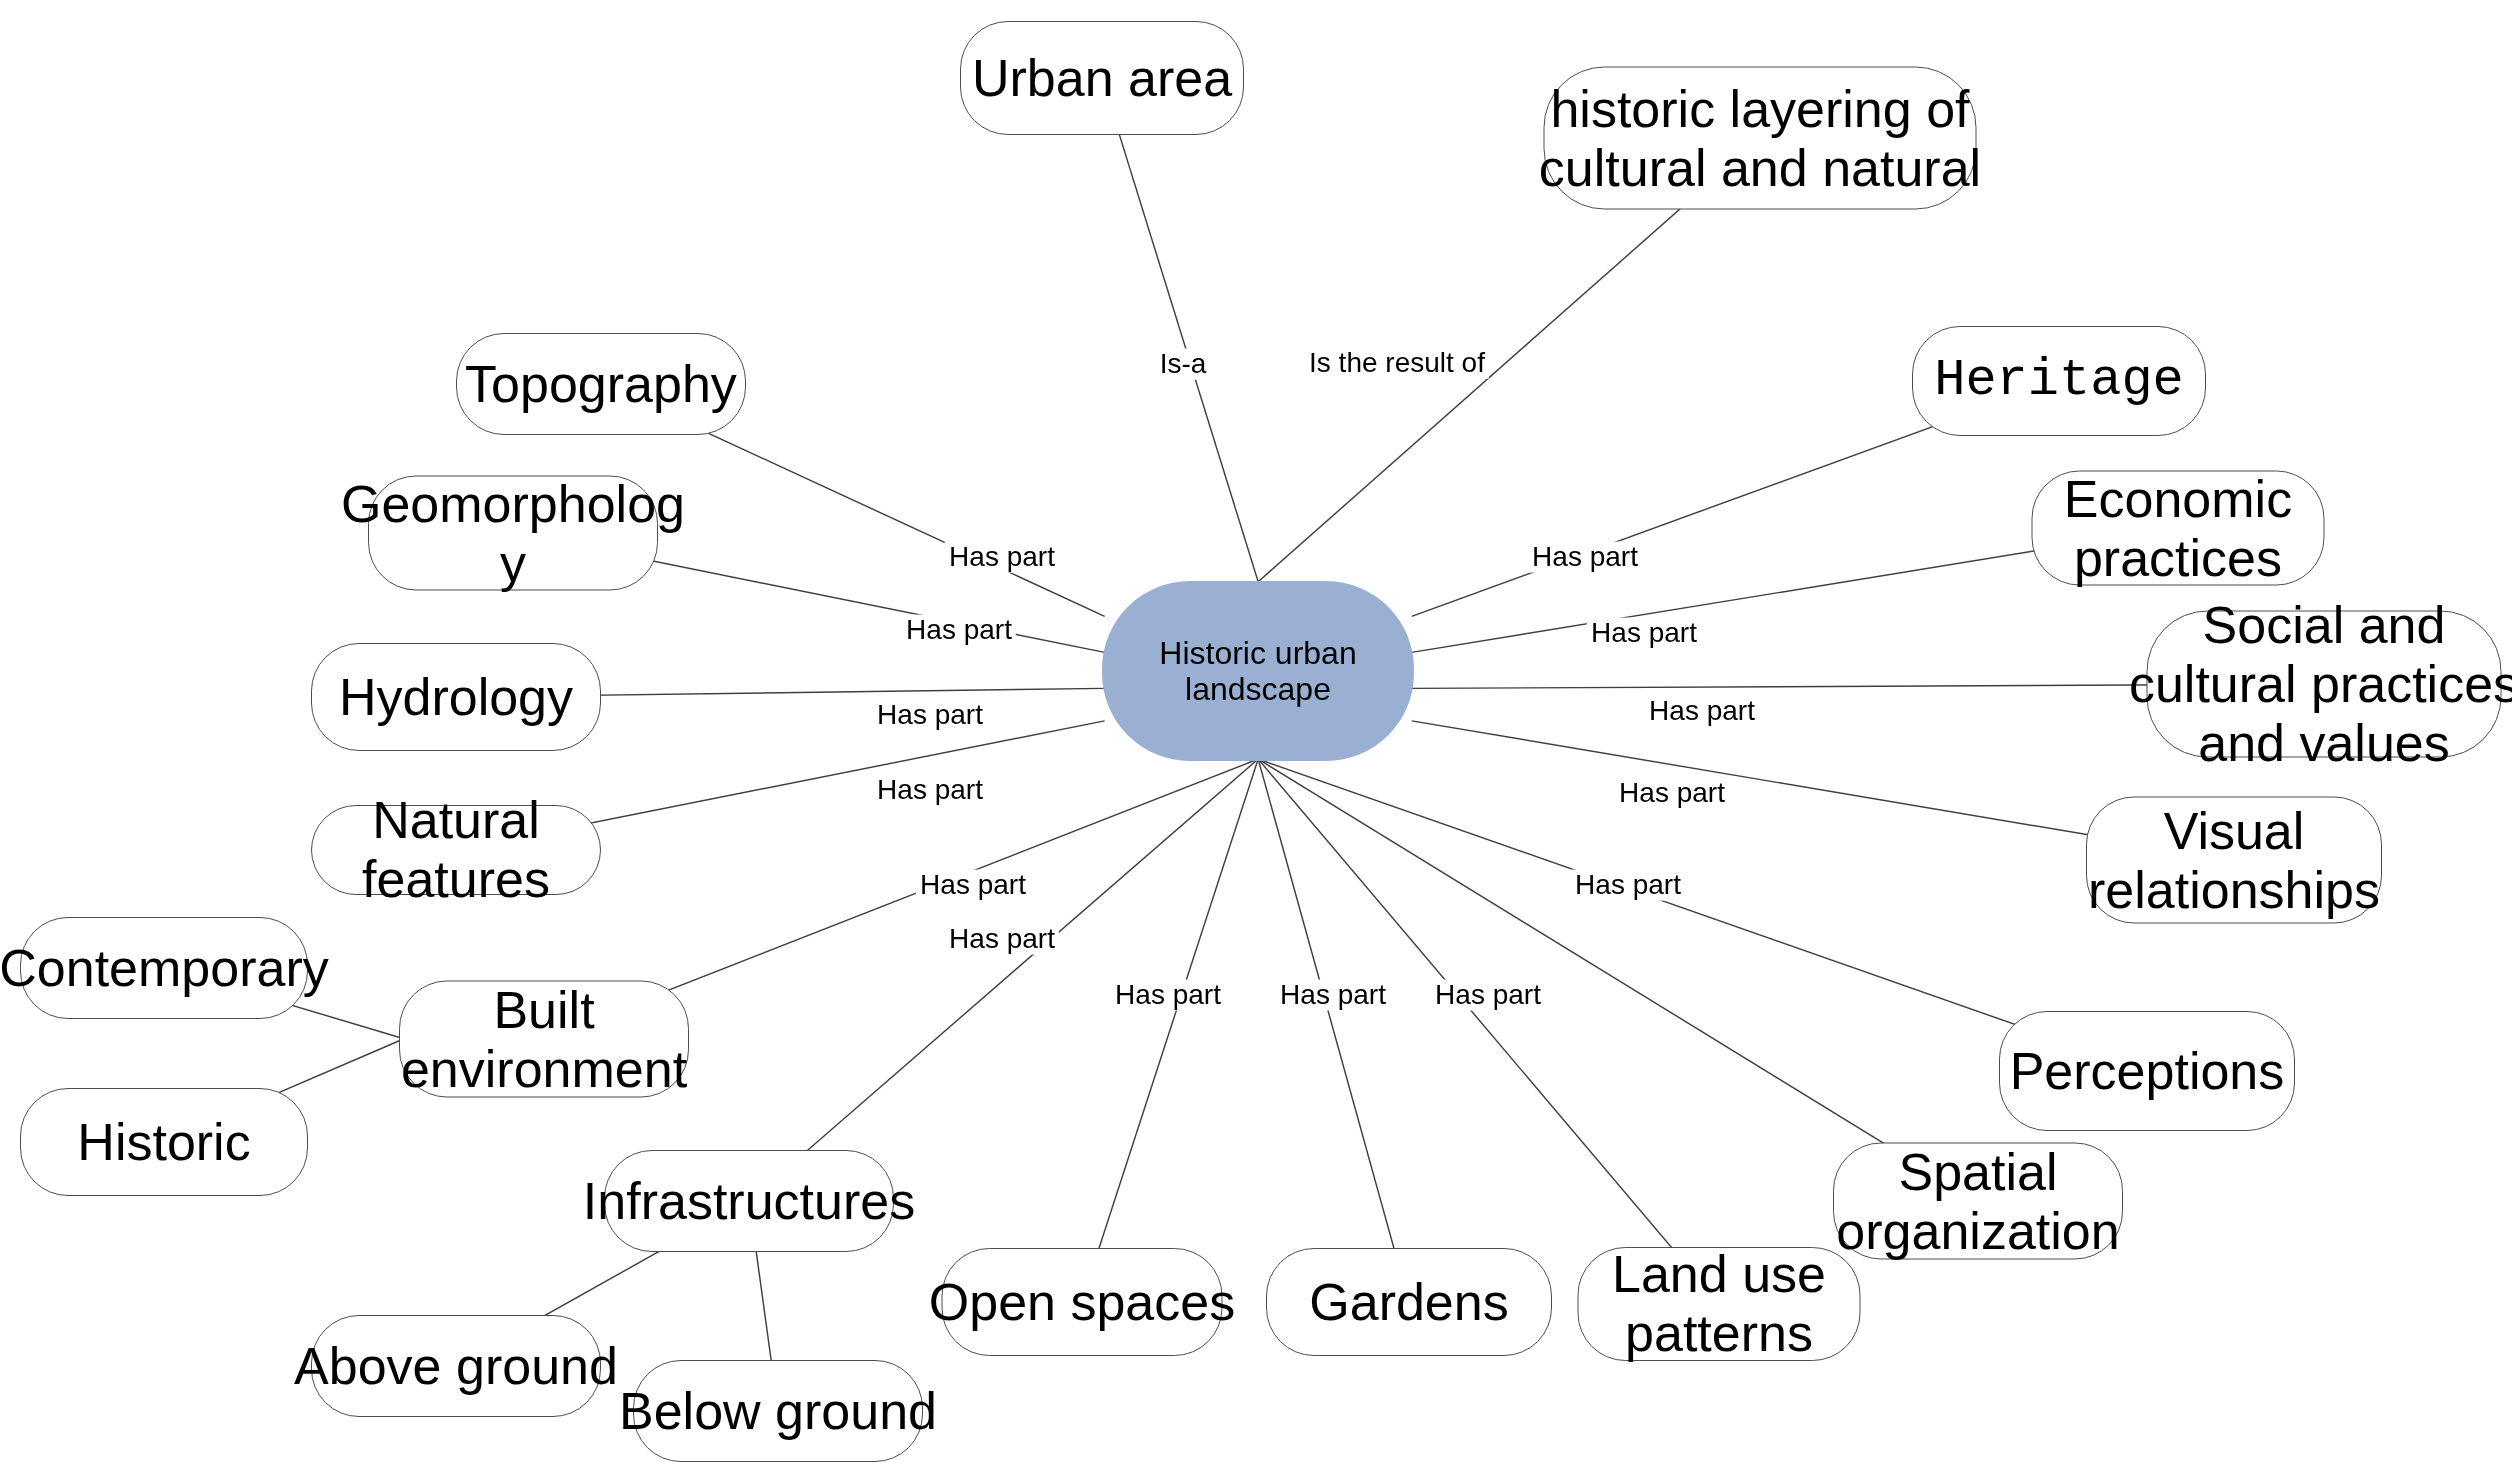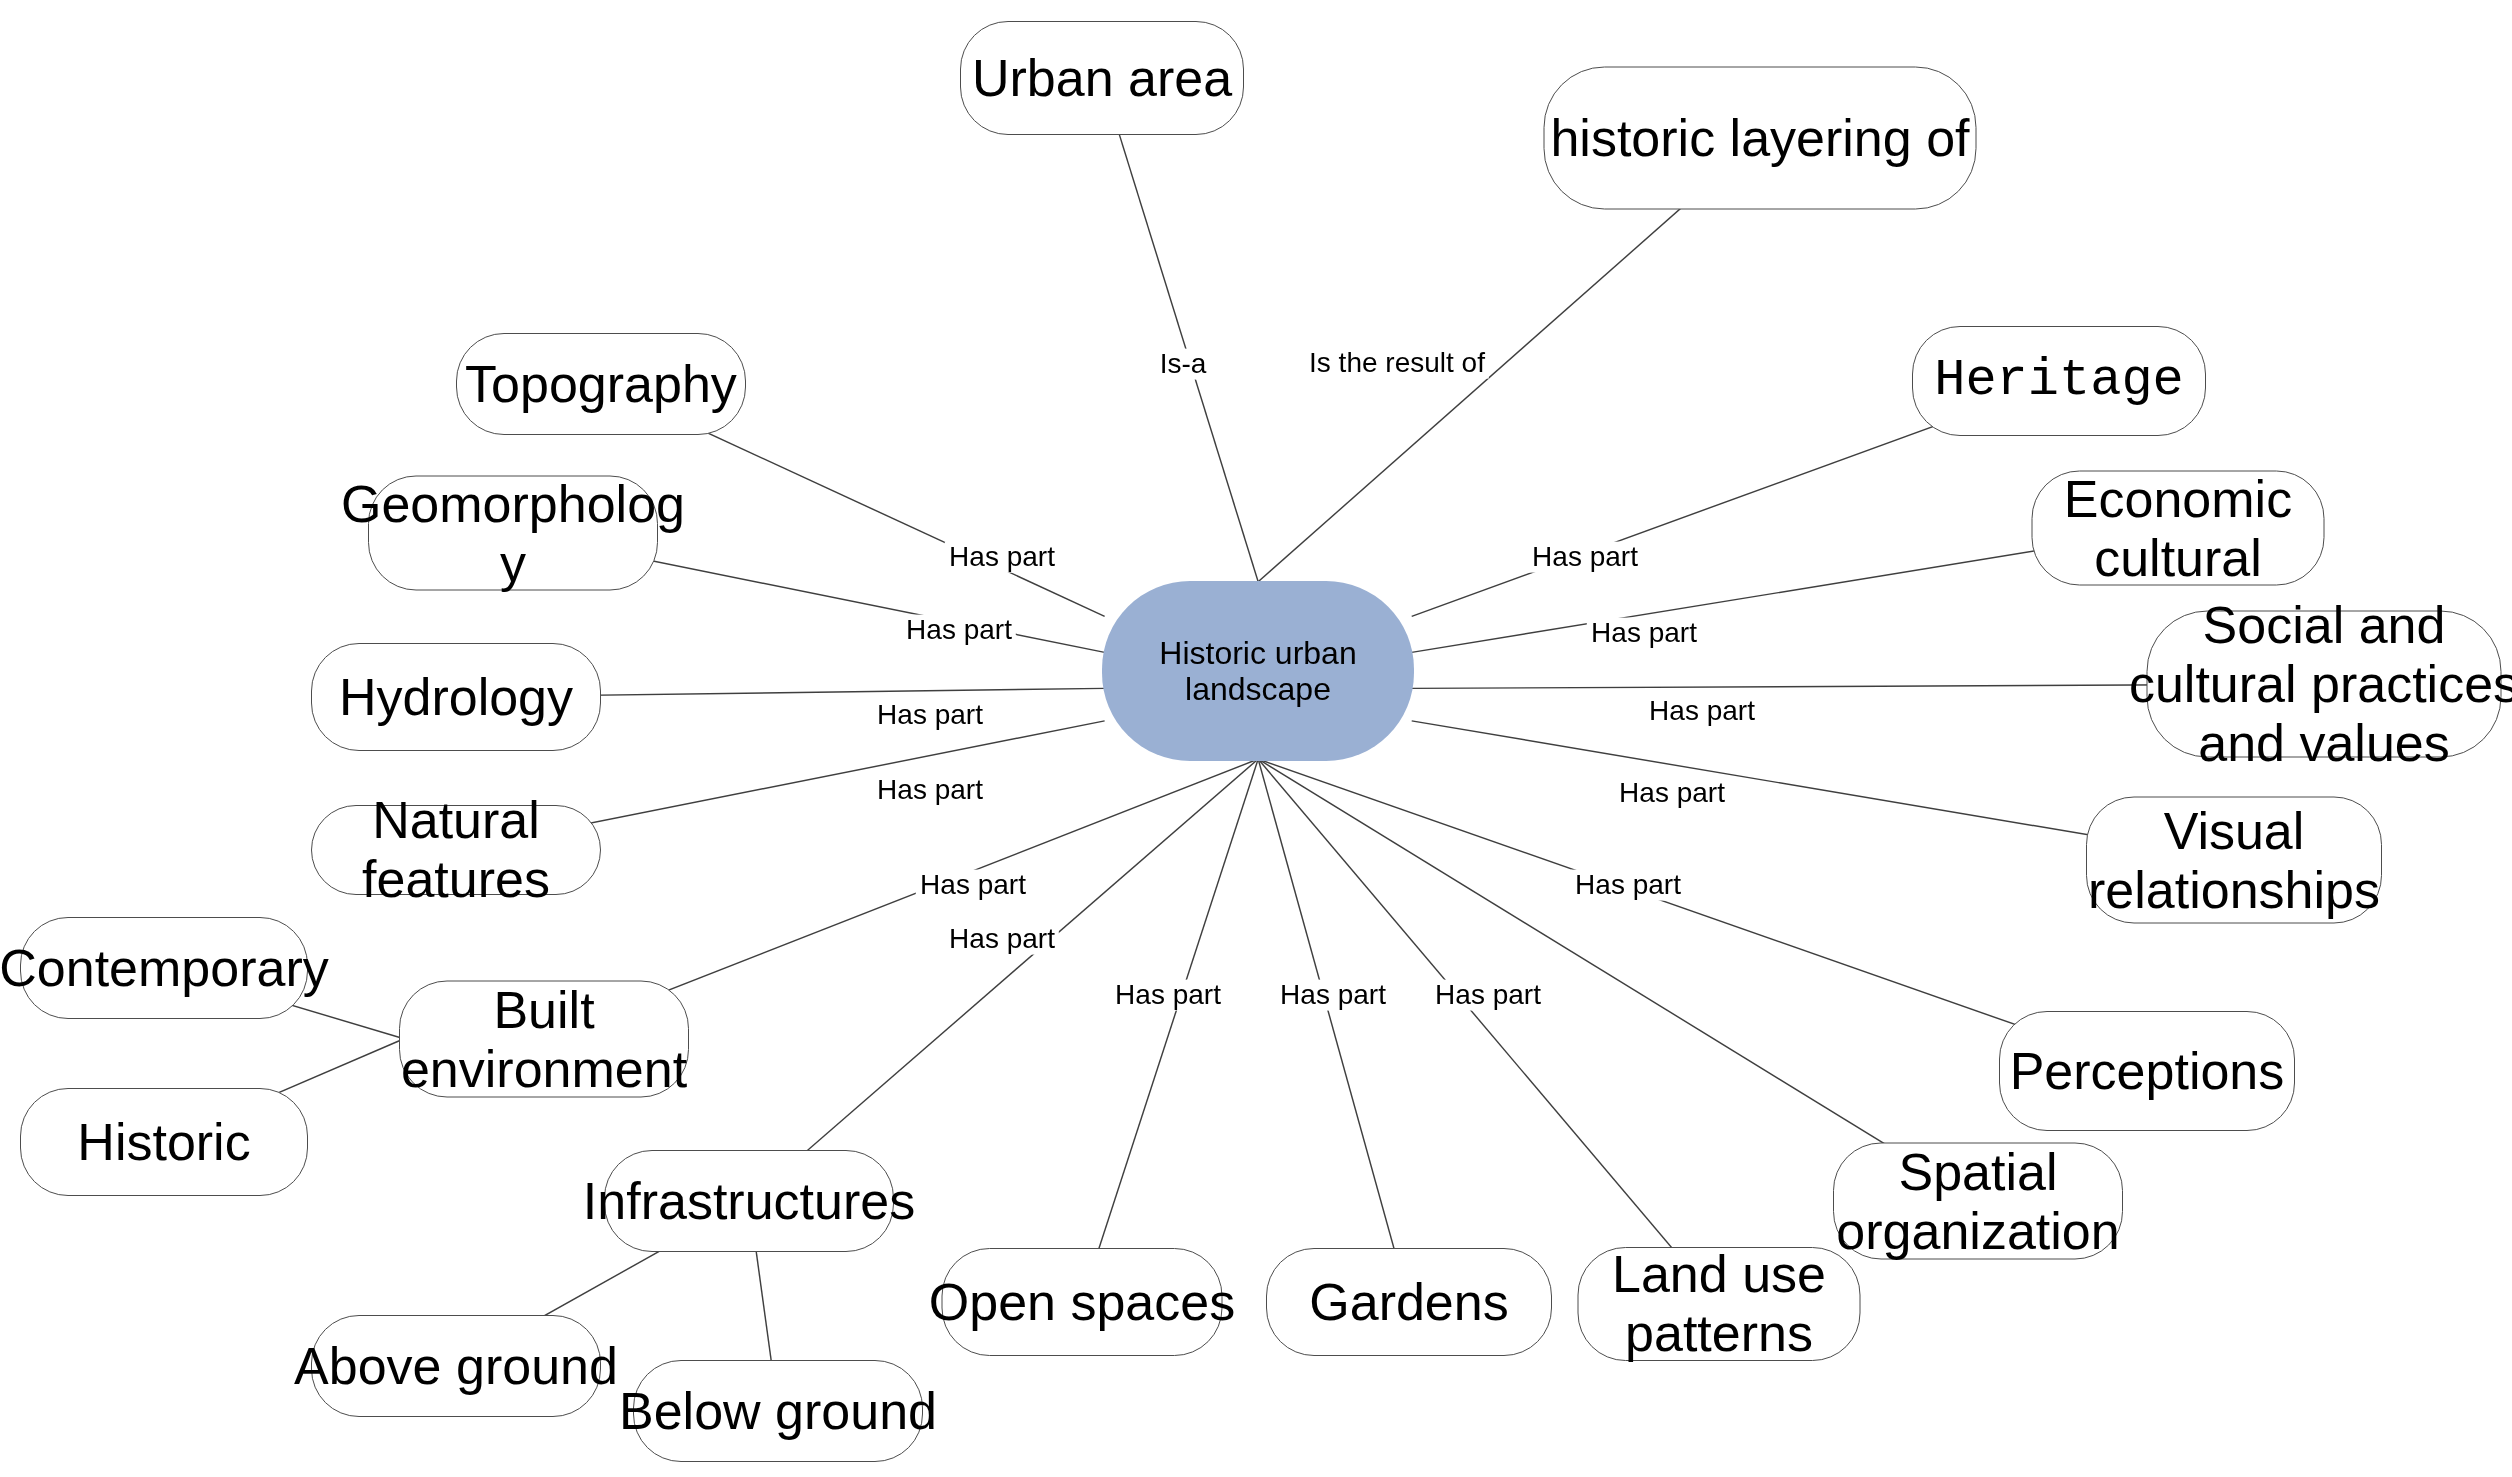--- a/index.html
+++ b/index.html
@@ -108,20 +108,21 @@
   <div id="node-layer">
       <div class="node center-node" style="left: 1258px; top: 671px; width: 312px; height: 180px; background: rgb(154, 176, 211);">
         <span>Historic urban</span>
         <span>landscape</span>
       </div>
       <div class="node" style="left: 1102px; top: 78px; width: 284px; height: 114px;">
         <span>Urban area</span>
       </div>
       <div class="node big" style="left: 1760px; top: 138px; width: 433px; height: 143px;">
         <span>historic layering of</span>
+        <span>cultural and natural</span>
       </div>
       <div class="node" style="left: 601px; top: 384px; width: 290px; height: 102px;">
         <span>Topography</span>
       </div>
       <div class="node" style="left: 513px; top: 533px; width: 290px; height: 115px;">
         <span>Geomorpholog</span>
         <span>y</span>
       </div>
       <div class="node" style="left: 456px; top: 697px; width: 290px; height: 108px;">
         <span>Hydrology</span>
@@ -170,20 +171,20 @@
         <span>Visual</span>
         <span>relationships</span>
       </div>
       <div class="node big" style="left: 2324px; top: 684px; width: 355px; height: 147px;">
         <span>Social and</span>
         <span>cultural practices</span>
         <span>and values</span>
       </div>
       <div class="node" style="left: 2178px; top: 528px; width: 293px; height: 115px;">
         <span>Economic</span>
-        <span>cultural</span>
+        <span>practices</span>
       </div>
       <div class="node" style="left: 2059px; top: 381px; width: 294px; height: 110px; font-family: Liberation Mono, monospace;">
         <span>Heritage</span>
       </div>
     </div>
 </div>
 
 
 </body></html>

